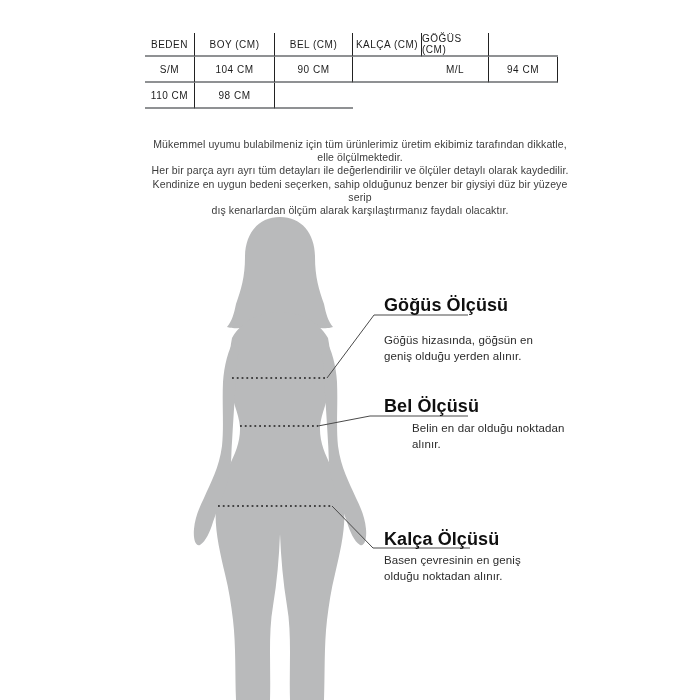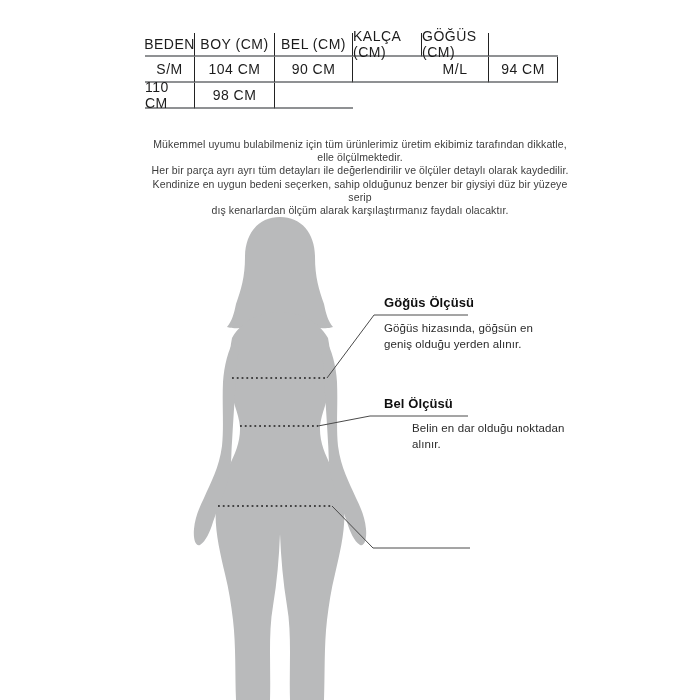--- a/index.html
+++ b/index.html
@@ -9,49 +9,49 @@
     overflow:hidden; font-family:"Liberation Sans", sans-serif; color:#1b1b1b;
   }
 
   
   .size-table {
     position:absolute; left:145px; top:33px;
     display:grid; grid-template-columns:50px 80px 78px 69px 67px 69px;
   }
   .size-table .cell {
     display:flex; align-items:center; justify-content:center;
-    font-size:14px; letter-spacing:0.5px; color:#1c1c1c;
+    font-size:10px; letter-spacing:0.5px; color:#1c1c1c;
     border-bottom:2px solid #8f9193;
     height:26px;
   }
   .size-table .cell.hdr { height:24px; }
   .size-table .cell.vline { border-right:1.5px solid #222; }
 
   
   .intro {
     position:absolute; top:138px; right:125px; width:430px;
     font-size:10.5px; line-height:13.2px; color:#3c3c3c;
     text-align:center; white-space:pre-line; letter-spacing:0.1px;
   }
 
   
   .figure-svg { position:absolute; left:183px; top:214px; }
   .overlay-svg { position:absolute; left:0; top:0; pointer-events:none; }
 
   
   .callout { position:absolute; left:384px; width:180px; }
   .callout .title {
-    font-size:13px; font-weight:bold; color:#0f0f0f; letter-spacing:0.1px;
+    font-size:18px; font-weight:bold; color:#0f0f0f; letter-spacing:0.1px;
   }
   .callout .desc {
     position:absolute; left:0;
     font-size:11.5px; line-height:15.5px; color:#2b2b2b;
     white-space:pre-line; letter-spacing:0.1px;
   }
-  #callout-gogus { top:295px; } #callout-gogus .desc { top:26px; width:190px; }
+  #callout-gogus { top:295px; } #callout-gogus .desc { top:38px; width:190px; }
   #callout-bel   { top:396px; } #callout-bel .desc   { top:25px; width:200px;margin-left:28px; }
   #callout-kalca { top:529px; } #callout-kalca .desc { top:24px; width:190px; }
 </style>
 </head>
 <body>
 
 <div class="page">
 
   <div class="size-table">
     <div class="cell hdr vline">BEDEN</div>
@@ -157,14 +157,19 @@
     <div class="desc">Göğüs hizasında, göğsün en
 geniş olduğu yerden alınır.</div>
   </div>
 
   <div class="callout" id="callout-bel">
     <div class="title">Bel Ölçüsü</div>
     <div class="desc">Belin en dar olduğu noktadan
 alınır.</div>
   </div>
 
+  <div class="callout" id="callout-kalca">
+    <div class="title">Kalça Ölçüsü</div>
+    <div class="desc">Basen çevresinin en geniş
+olduğu noktadan alınır.</div>
+  </div>
 
 </div>
 
 </body></html>

